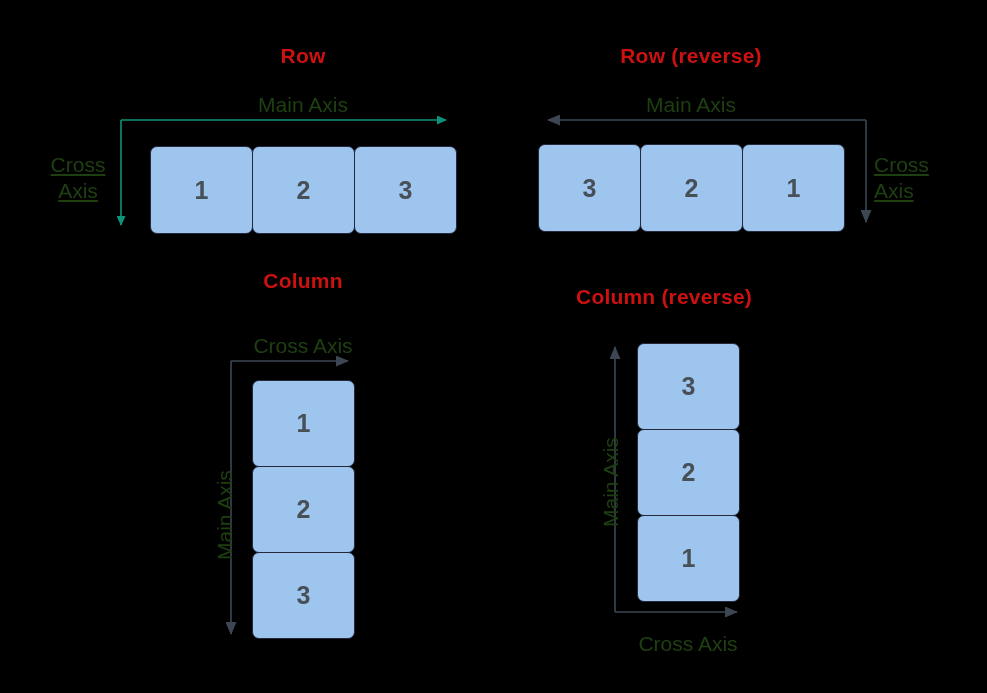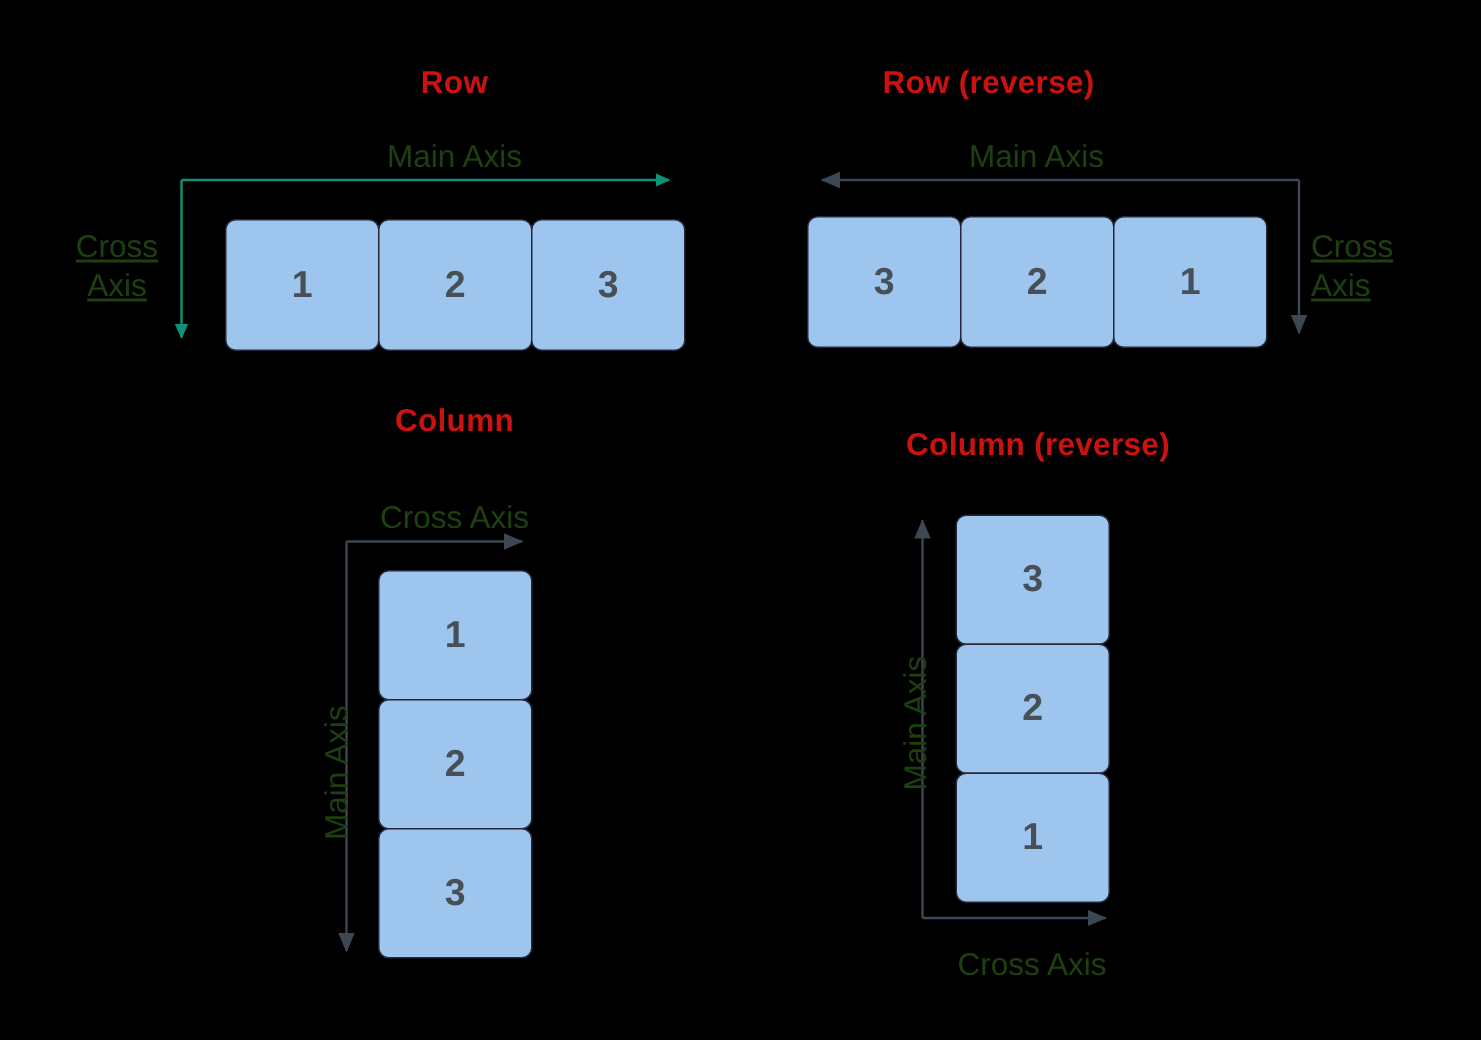--- a/index.html
+++ b/index.html
@@ -130,21 +130,21 @@
       <div>Cross</div>
       <div>Axis</div>
     </div>
 
     <div class="flexbox" style="left:150px; top:146px; width:103px; height:88px;">1</div>
     <div class="flexbox" style="left:252px; top:146px; width:103px; height:88px;">2</div>
     <div class="flexbox" style="left:354px; top:146px; width:103px; height:88px;">3</div>
   </div>
 
   <div>
-    <div class="panel-title" style="left:559px; top:44px; width:200px;">Row (reverse)</div>
+    <div class="panel-title" style="left:591px; top:44px; width:200px;">Row (reverse)</div>
 
     <div class="axis-label centered" style="left:591px; top:92px; width:200px;">Main Axis</div>
 
     <div class="axis-label two-line" style="left:874px; top:152px; width:104px; text-align:left;">
       <div>Cross</div>
       <div>Axis</div>
     </div>
 
     <div class="flexbox" style="left:538px; top:144px; width:103px; height:88px;">3</div>
     <div class="flexbox" style="left:640px; top:144px; width:103px; height:88px;">2</div>
@@ -157,21 +157,21 @@
     <div class="axis-label centered" style="left:203px; top:333px; width:200px;">Cross Axis</div>
 
     <div class="axis-label rot-ccw" style="left:212px; top:560px;">Main Axis</div>
 
     <div class="flexbox" style="left:252px; top:380px; width:103px; height:87px;">1</div>
     <div class="flexbox" style="left:252px; top:466px; width:103px; height:87px;">2</div>
     <div class="flexbox" style="left:252px; top:552px; width:103px; height:87px;">3</div>
   </div>
 
   <div>
-    <div class="panel-title" style="left:592px; top:285px; width:200px;">Column (reverse)</div>
+    <div class="panel-title" style="left:564px; top:285px; width:200px;">Column (reverse)</div>
 
     <div class="axis-label rot-ccw" style="left:598px; top:527px;">Main Axis</div>
 
     <div class="axis-label centered" style="left:588px; top:631px; width:200px;">Cross Axis</div>
 
     <div class="flexbox" style="left:637px; top:343px; width:103px; height:87px;">3</div>
     <div class="flexbox" style="left:637px; top:429px; width:103px; height:87px;">2</div>
     <div class="flexbox" style="left:637px; top:515px; width:103px; height:87px;">1</div>
   </div>
 

